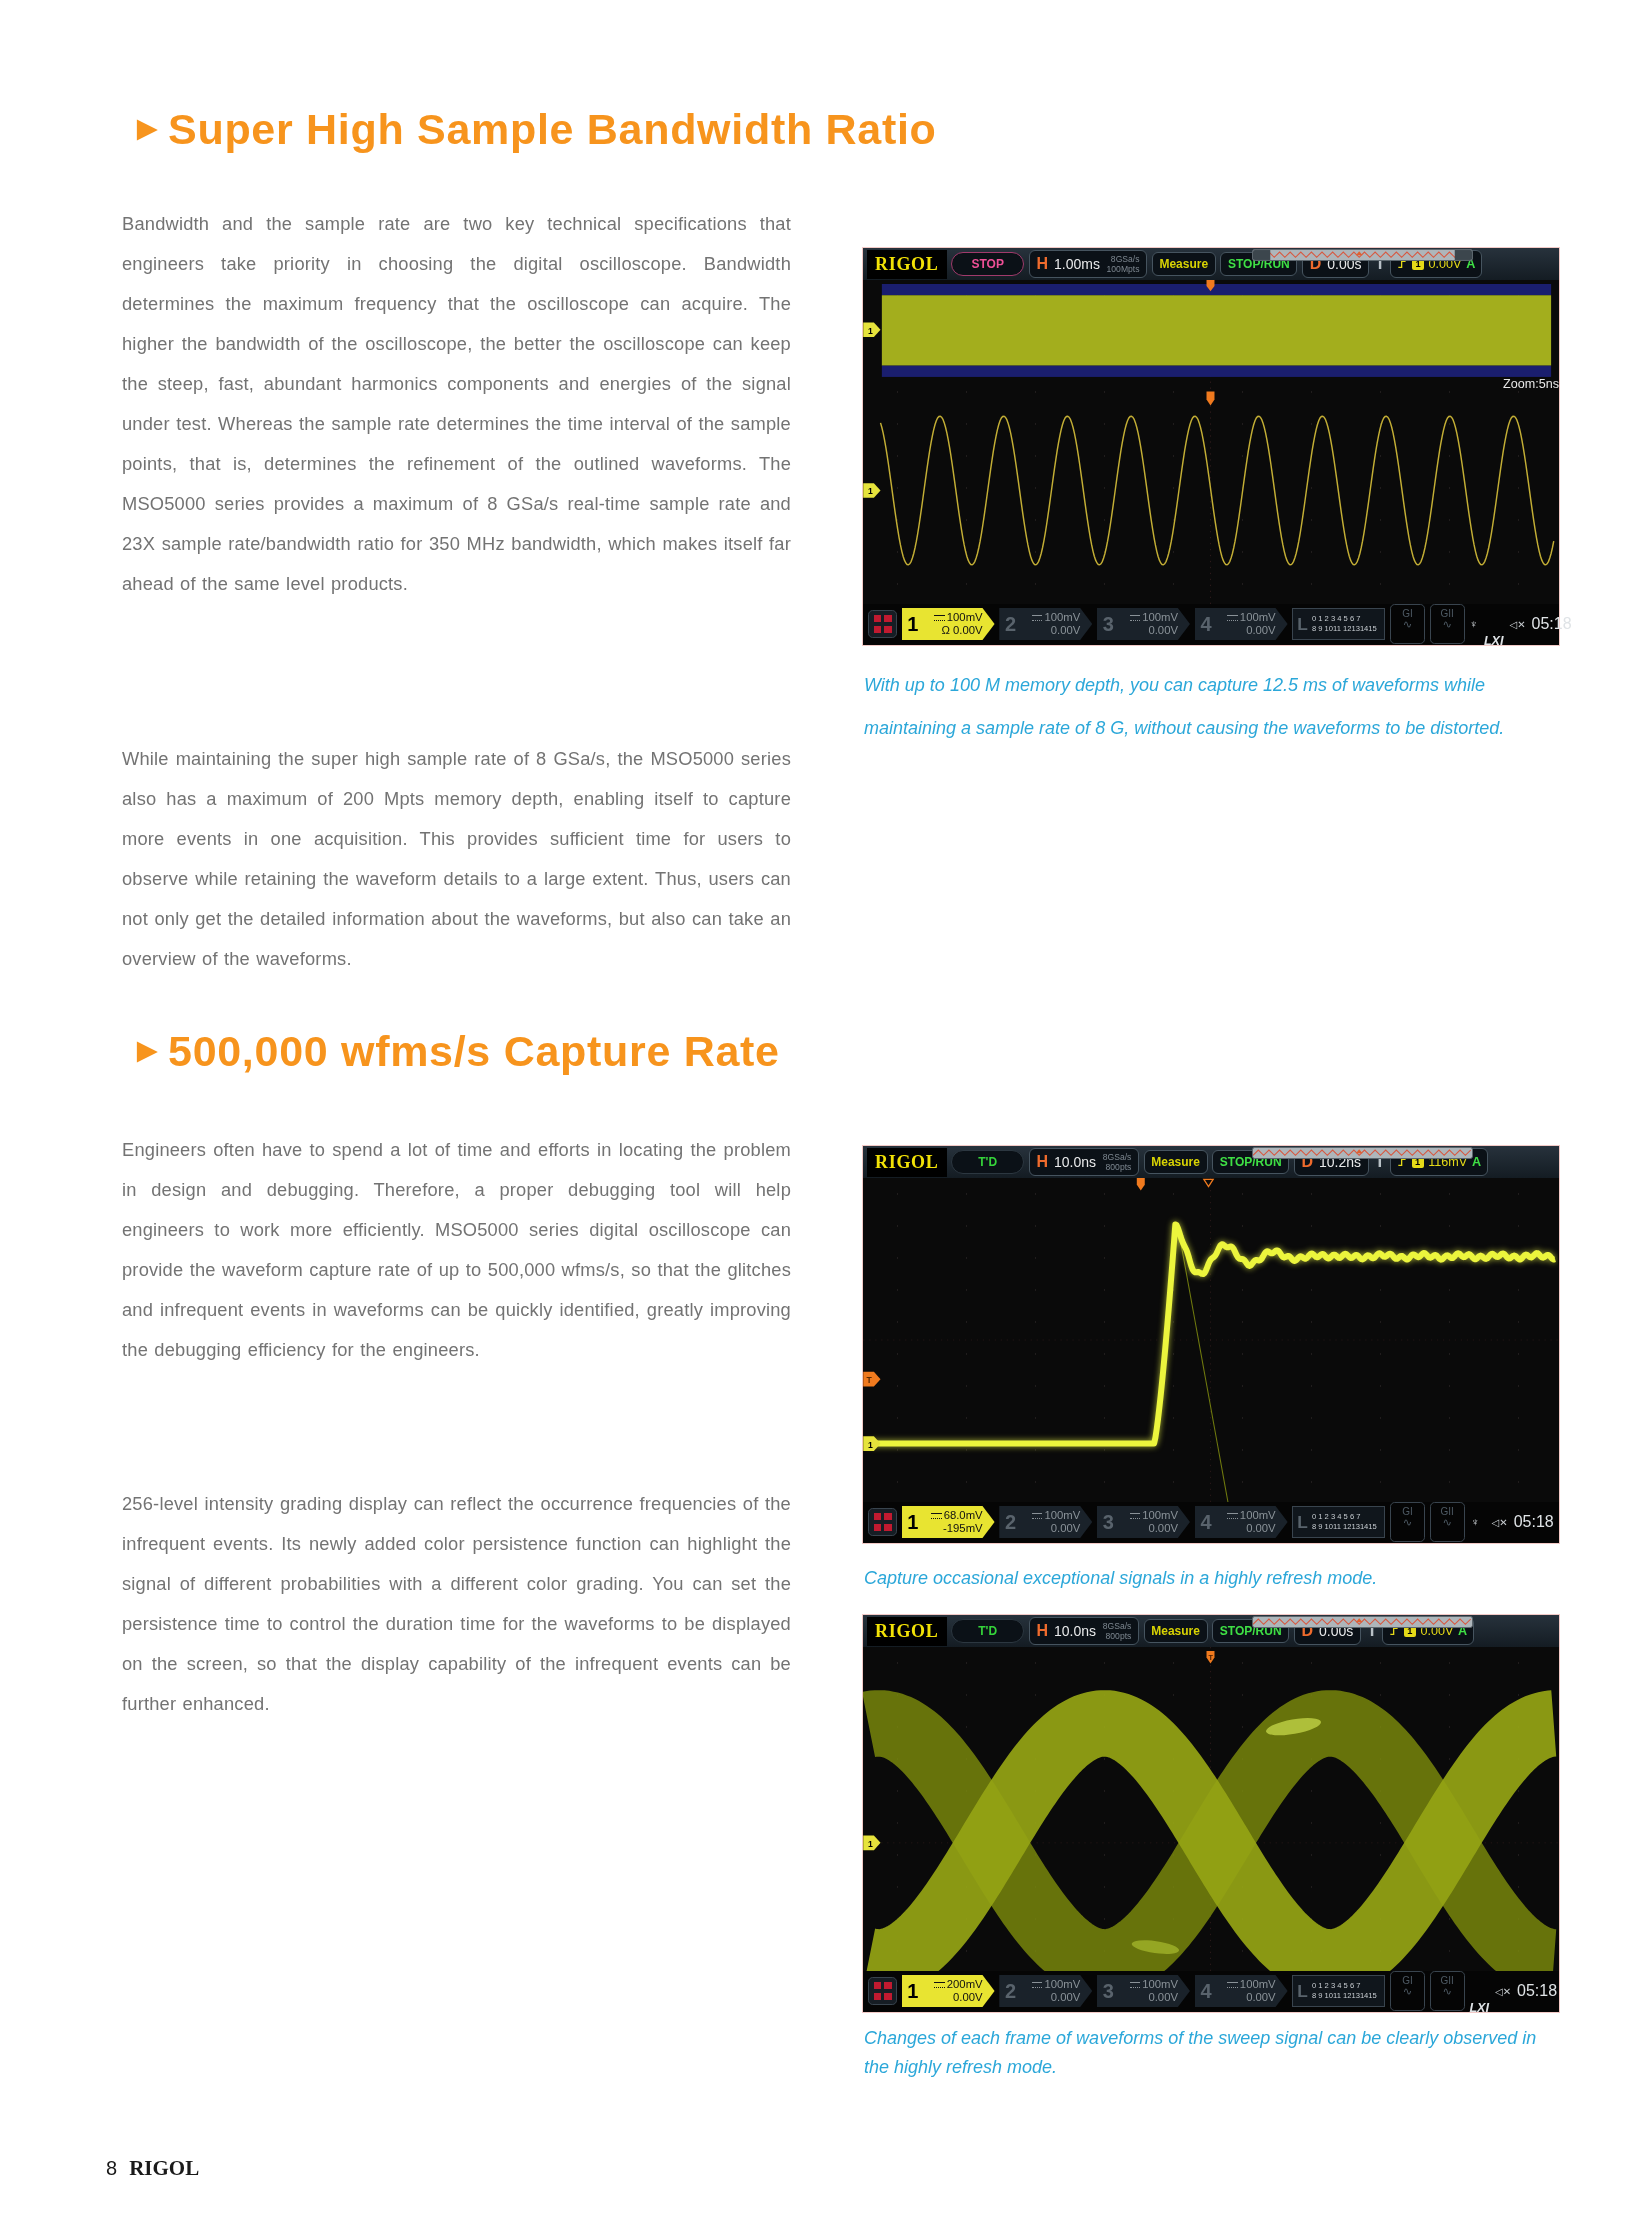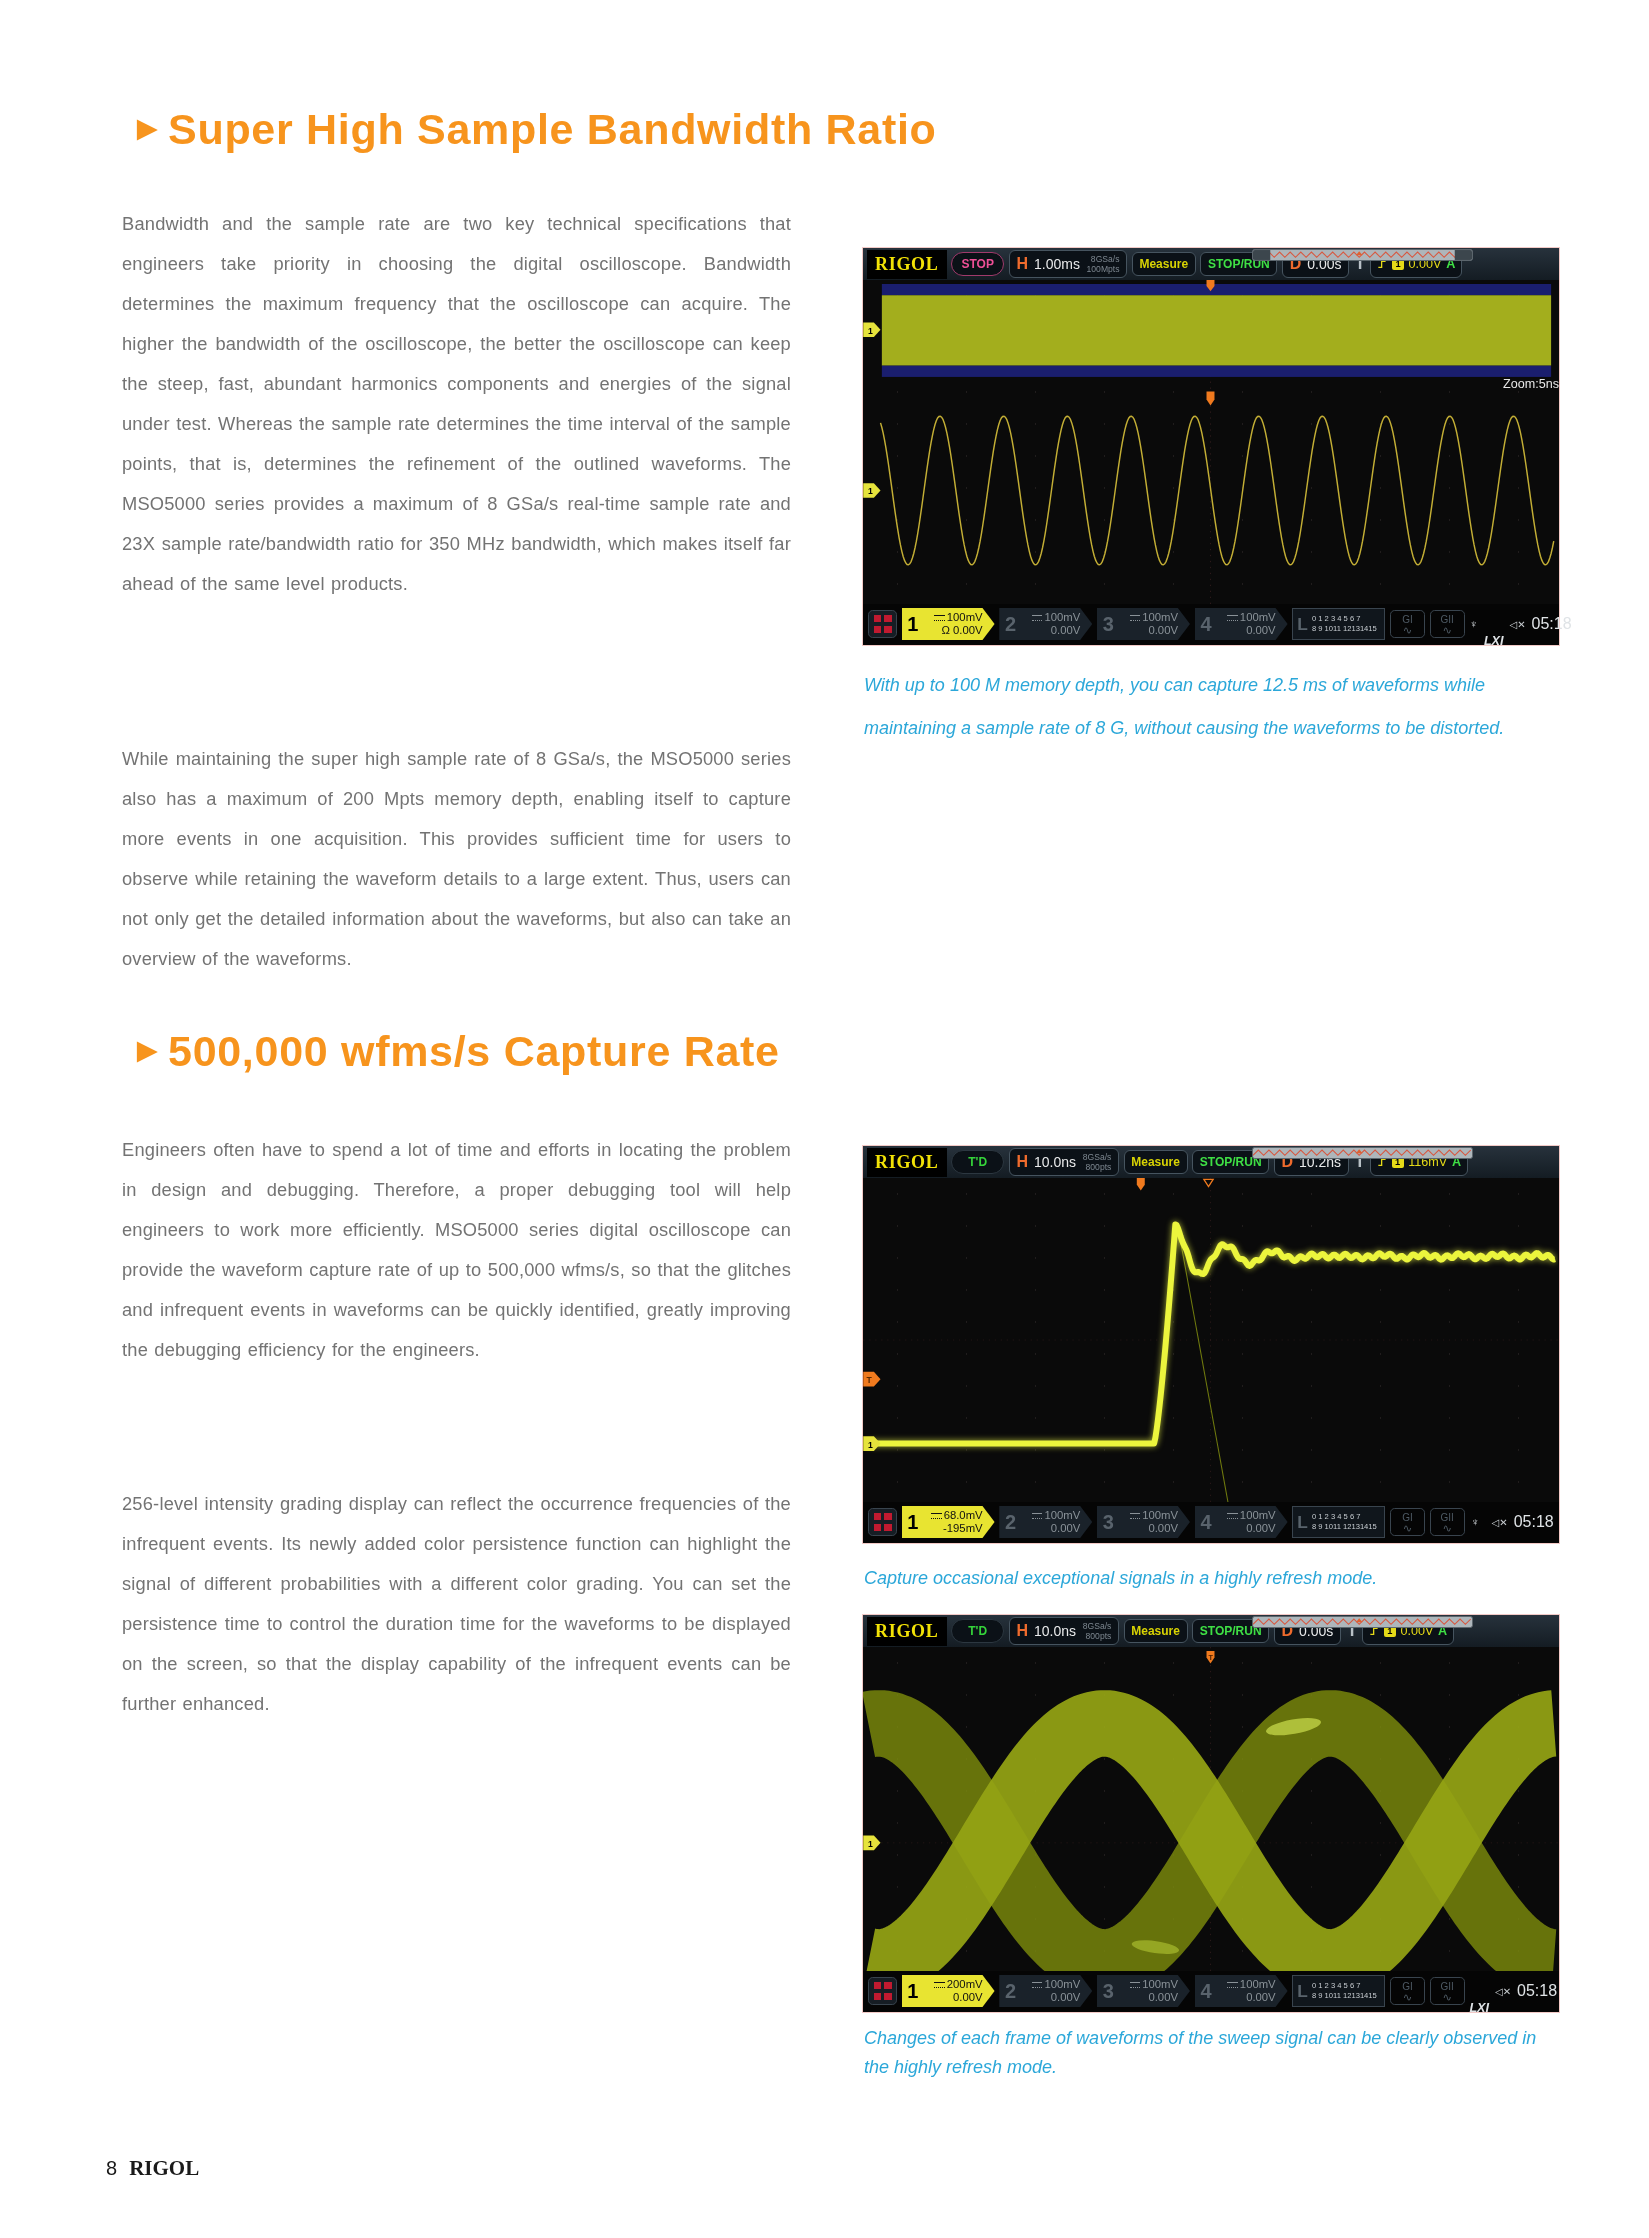--- a/index.html
+++ b/index.html
@@ -26,21 +26,21 @@
   .footer .brand{font-family:"Liberation Serif",serif;font-weight:bold;margin-left:12px;font-size:21px;}
 
   
   .scope{position:absolute;left:862px;width:698px;height:399px;box-sizing:border-box;
          background:#060606;border:1.3px solid #f2c9c6;}
   .s-top{height:32px;background:linear-gradient(#27323c,#141c23);display:flex;
          align-items:center;padding:0 4px;gap:4.7px;position:relative;}
   .s-logo{font-family:"Liberation Serif",serif;font-weight:bold;font-size:18px;
           color:#f2e206;background:#000;padding:4px 8px;letter-spacing:0.7px;}
   .s-status{min-width:35px;text-align:center;border-radius:13.3px;background:#0b1117;
-            font-weight:bold;font-size:12px;padding:4px 8px;border:0.7px solid #2c3740;}
+            font-weight:bold;font-size:12px;padding:4px 18px;border:0.7px solid #2c3740;}
   .st-pink{color:#ef5097;border-color:#a03a6b;}
   .st-green{color:#35d43a;}
   .s-box{display:flex;align-items:center;background:#0b1117;border:1.3px solid #46545f;
          border-radius:6px;padding:1.3px 6.6px;height:24px;}
   .s-letter{font-size:16px;font-weight:bold;margin-right:6px;}
   .ltr-orange{color:#ee6b2d;}
   .s-val{color:#e9eaeb;font-size:14px;white-space:nowrap;}
   .s-rate{color:#7d8790;font-size:8.6px;line-height:10px;text-align:right;margin-left:6.6px;}
   .s-btn{background:#0b1117;border:1.3px solid #46545f;border-radius:6px;font-size:12px;
          font-weight:bold;padding:4px 6.6px;white-space:nowrap;}
@@ -74,21 +74,21 @@
   .chnum{font-size:20px;font-weight:bold;width:17.3px;text-align:center;color:#59636c;flex:none;}
   .chtab.active .chnum{color:#000;}
   .chvals{flex:1;text-align:right;font-size:11.3px;line-height:13.3px;color:#8a9298;padding-right:9.3px;}
   .chtab.active .chvals{color:#111;}
   .coup{display:inline-block;width:10.6px;height:4px;border-top:1.3px solid currentColor;
         border-bottom:1.3px dotted currentColor;margin-right:2px;}
   .lbox{width:93px;height:32px;background:#10161c;border:0.7px solid #39444e;display:flex;
         align-items:center;box-sizing:border-box;flex:none;}
   .lletter{font-size:17.3px;color:#59636c;font-weight:bold;padding:0 4px;}
   .ldigits{font-size:7.6px;color:#c8cdd2;line-height:10px;white-space:nowrap;}
-  .gbox{width:35px;height:28px;border:1.3px solid #39444e;border-radius:4.7px;color:#4e5a64;
+  .gbox{width:35px;height:40px;border:1.3px solid #39444e;border-radius:4.7px;color:#4e5a64;
         font-size:10px;text-align:center;line-height:11.3px;padding-top:2.7px;box-sizing:border-box;flex:none;}
   .gbox .wv{font-size:11.3px;}
   .r-icons{margin-left:auto;display:flex;gap:6px;align-items:center;color:#dfe3e6;
            font-size:12px;white-space:nowrap;}
   .lxi{font-style:italic;font-weight:bold;font-size:12.6px;margin-top:34px;}
   .mute{font-size:10px;color:#c9ced2;}
   .usb{font-size:11.3px;color:#c9ced2;}
   .s-time{font-size:16px;}
 </style>
 </head>

